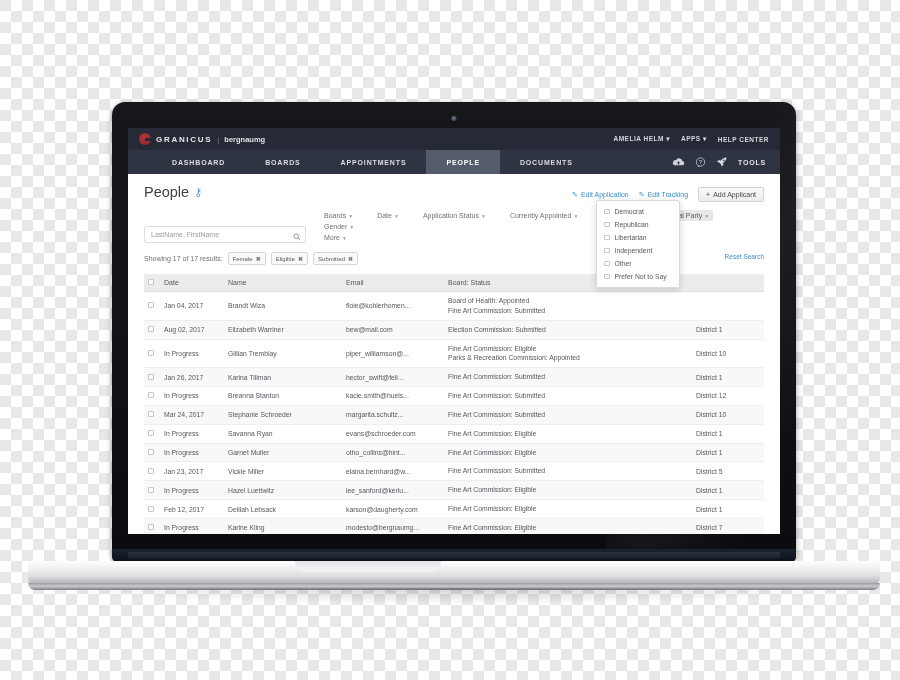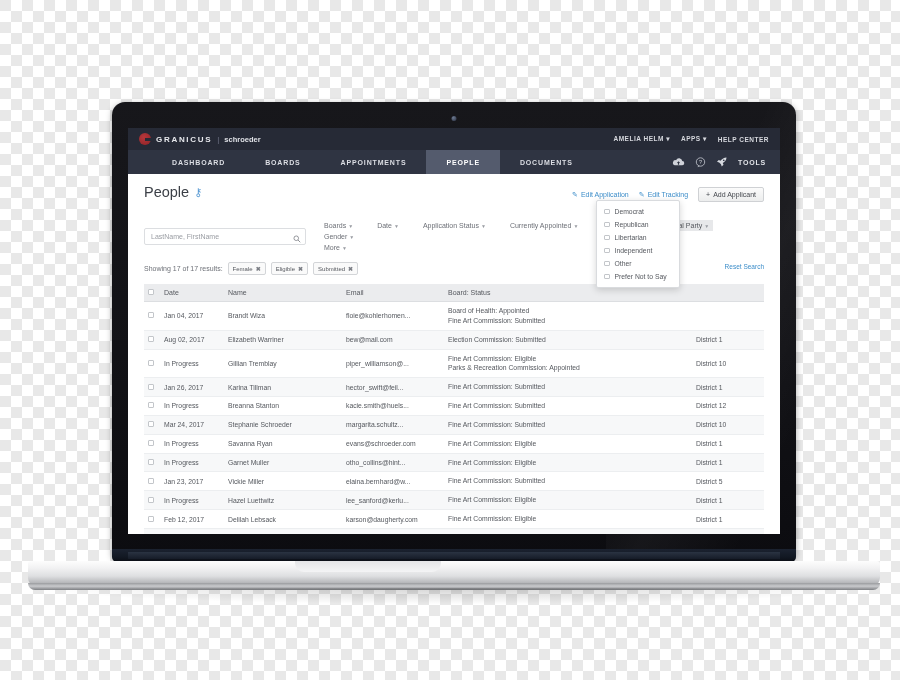--- a/index.html
+++ b/index.html
@@ -112,21 +112,21 @@
   .ptitle .glyph { color:#5a9bd4; font-size:11px; line-height:1; }
 
   .actions { display:flex; align-items:center; gap:10px; padding-top:3px; }
   .alink { color:#3c8dc9; font-size:7px; display:flex; align-items:center; gap:3px; cursor:pointer; }
   .abtn {
     background:linear-gradient(180deg,#fbfbfb,#eceded); border:1px solid #cfd1d4;
     border-radius:2px; padding:3px 7px; font-size:7px; color:#45484e; cursor:pointer;
     display:flex; align-items:center; gap:3px;
   }
 
-  .searchrow { display:flex; align-items:center; gap:14px; margin-top:15px; }
+  .searchrow { display:flex; align-items:flex-end; gap:14px; margin-top:5px; }
   .searchbox { position:relative; width:162px; flex:none; }
   .searchbox input {
     width:100%; height:17px; border:1px solid #dcdee1; border-radius:2px;
     font-size:7px; color:#55585e; padding:0 18px 0 6px; outline:none;
     font-family:"Liberation Sans", sans-serif; background:#fff;
   }
   .searchbox input::placeholder { color:#9a9da3; }
   .sicon { position:absolute; right:5px; top:4px; }
 
   .filters { display:flex; flex-wrap:wrap; align-items:flex-start; gap:0 16px; padding-top:3px; flex:1; }
@@ -181,21 +181,21 @@
     <div id="lid-sheen"></div>
     <div id="camera"></div>
 
     <div id="screen">
 
       <div class="brandbar">
         <div class="brand-left">
           <div class="g-logo"></div>
           <span class="brand-name">GRANICUS</span>
           <span class="brand-sep">|</span>
-          <span class="brand-sub">schroeder</span>
+          <span class="brand-sub">bergnaumg</span>
         </div>
         <div class="brand-right">
           <span><span>AMELIA HELM</span> <span>▾</span></span>
           <span><span>APPS</span> <span>▾</span></span>
           <span>HELP CENTER</span>
         </div>
       </div>
 
       <div class="navbar">
         <div class="navtabs">

